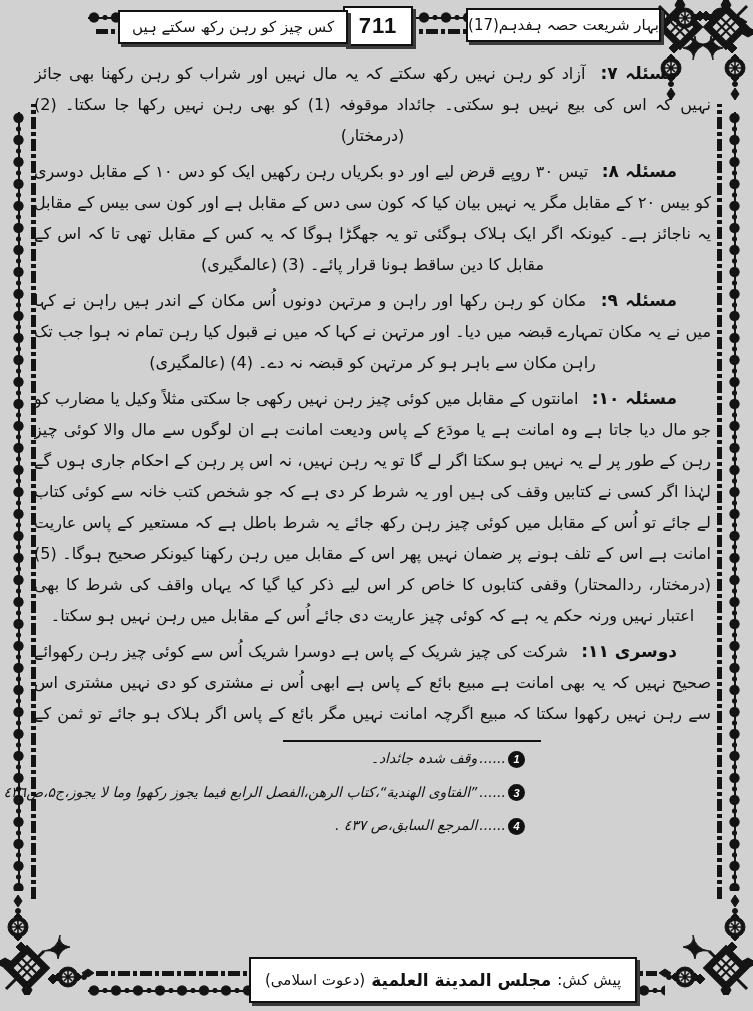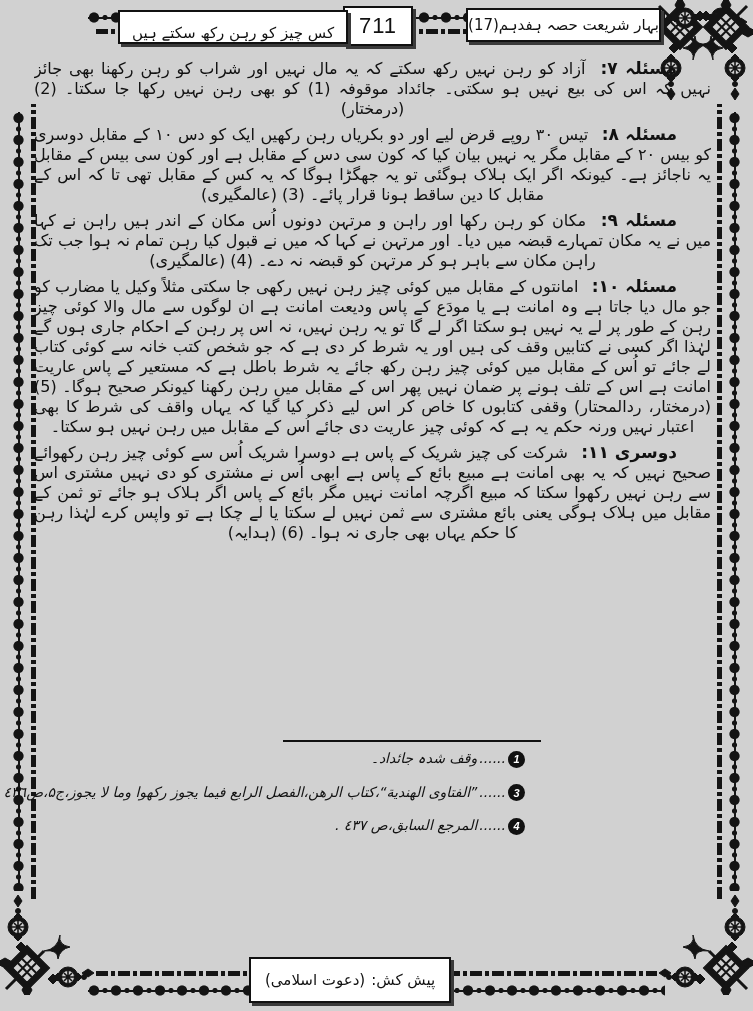--- a/index.html
+++ b/index.html
@@ -52,29 +52,29 @@
   .hbox{
     position:absolute;z-index:3;
     background:#fff;border:2px solid #111;
     box-shadow:3px 3px 0 #3a3a3a;
     display:flex;align-items:center;justify-content:center;
     white-space:nowrap;
   }
   .hbox.title-right{top:8px;right:92px;height:30px;padding:0 0;font-size:15px;}
   .hbox.pageno{top:6px;left:343px;width:66px;height:36px;
     font-family:"Liberation Sans","DejaVu Sans",sans-serif;
-    font-weight:normal;font-size:22px;letter-spacing:1px;}
-  .hbox.title-left{top:10px;left:118px;height:30px;padding:0 12px;font-size:15px;align-items:flex-end;}
+    font-weight:bold;font-size:22px;letter-spacing:1px;}
+  .hbox.title-left{top:10px;left:118px;height:30px;padding:0 12px;font-size:15px;}
   .hbox.footer-box{top:957px;left:249px;height:42px;padding:0 14px;font-size:15px;gap:6px;}
   .footer-pub{font-weight:bold;font-size:17px;}
   
   .bodytext{
     position:absolute;top:58px;left:34px;right:42px;height:678px;
     overflow:hidden;z-index:2;
-    font-size:16px;line-height:20px;
+    font-size:16px;line-height:31px;
     text-align:justify;
   }
   .para{margin:0 0 5px 0;text-align:justify;text-align-last:center;text-indent:34px;}
   .lead{font-weight:bold;margin-inline-end:8px;font-size:17px;}
   
   .fnsep{position:absolute;top:740px;left:283px;width:258px;height:2px;background:#111;z-index:2;}
   .footnotes{
     position:absolute;top:750px;right:228px;left:50px;z-index:2;
     font-size:14px;text-align:right;
   }
@@ -277,16 +277,17 @@
     <div class="fn">
       <span class="fnmark">3</span><span class="fndots">......</span><span class="fntext">”الفتاوی الهندیة“،کتاب الرهن،الفصل الرابع فیما یجوز رکھوا وما لا یجوز،ج۵،ص٤٣٦ .</span>
     </div>
     <div class="fn">
       <span class="fnmark">4</span><span class="fndots">......</span><span class="fntext">المرجع السابق،ص ٤٣٧ .</span>
     </div>
   </div>
 
   <div class="hbox footer-box" dir="rtl">
     <span>پیش کش:</span>
+    <span class="footer-pub">مجلس المدینة العلمیة</span>
     <span>(دعوت اسلامی)</span>
   </div>
 
 </div>
 
 </body></html>

